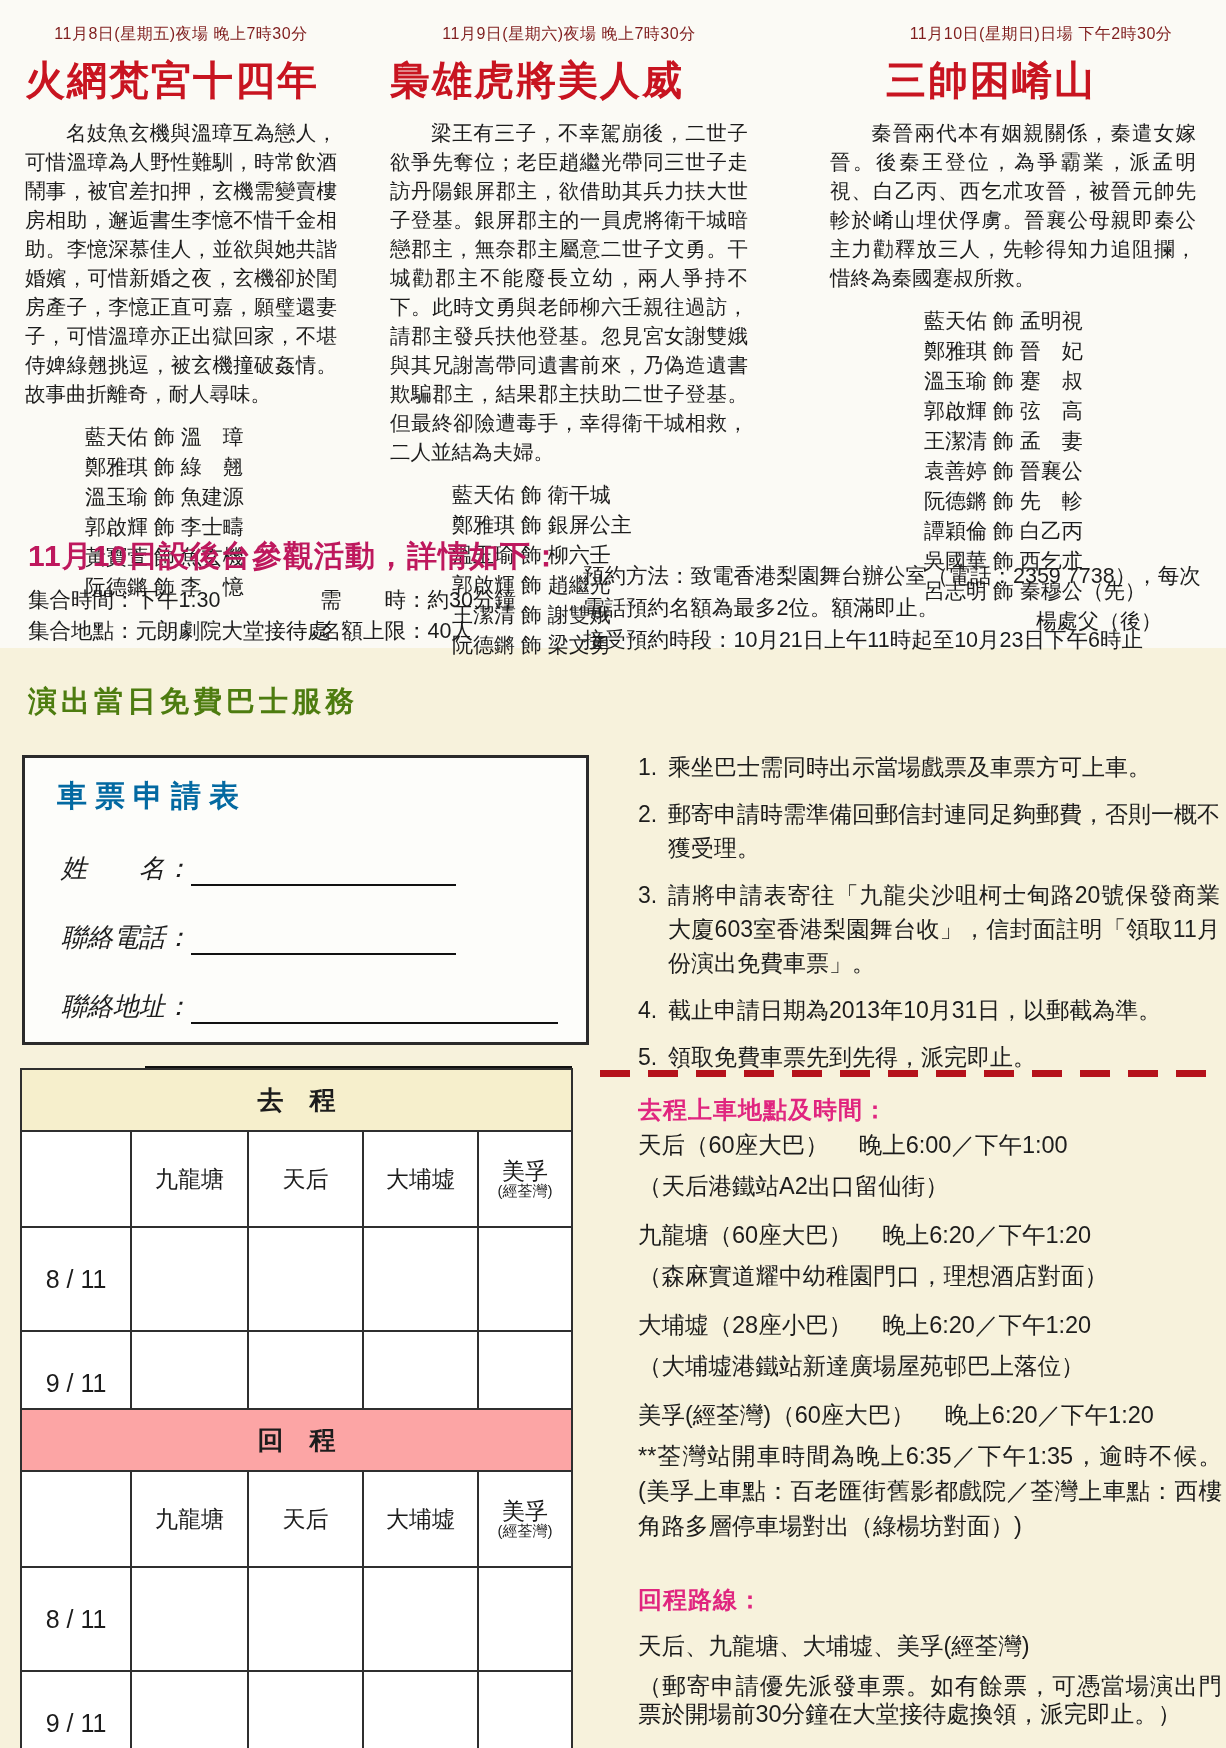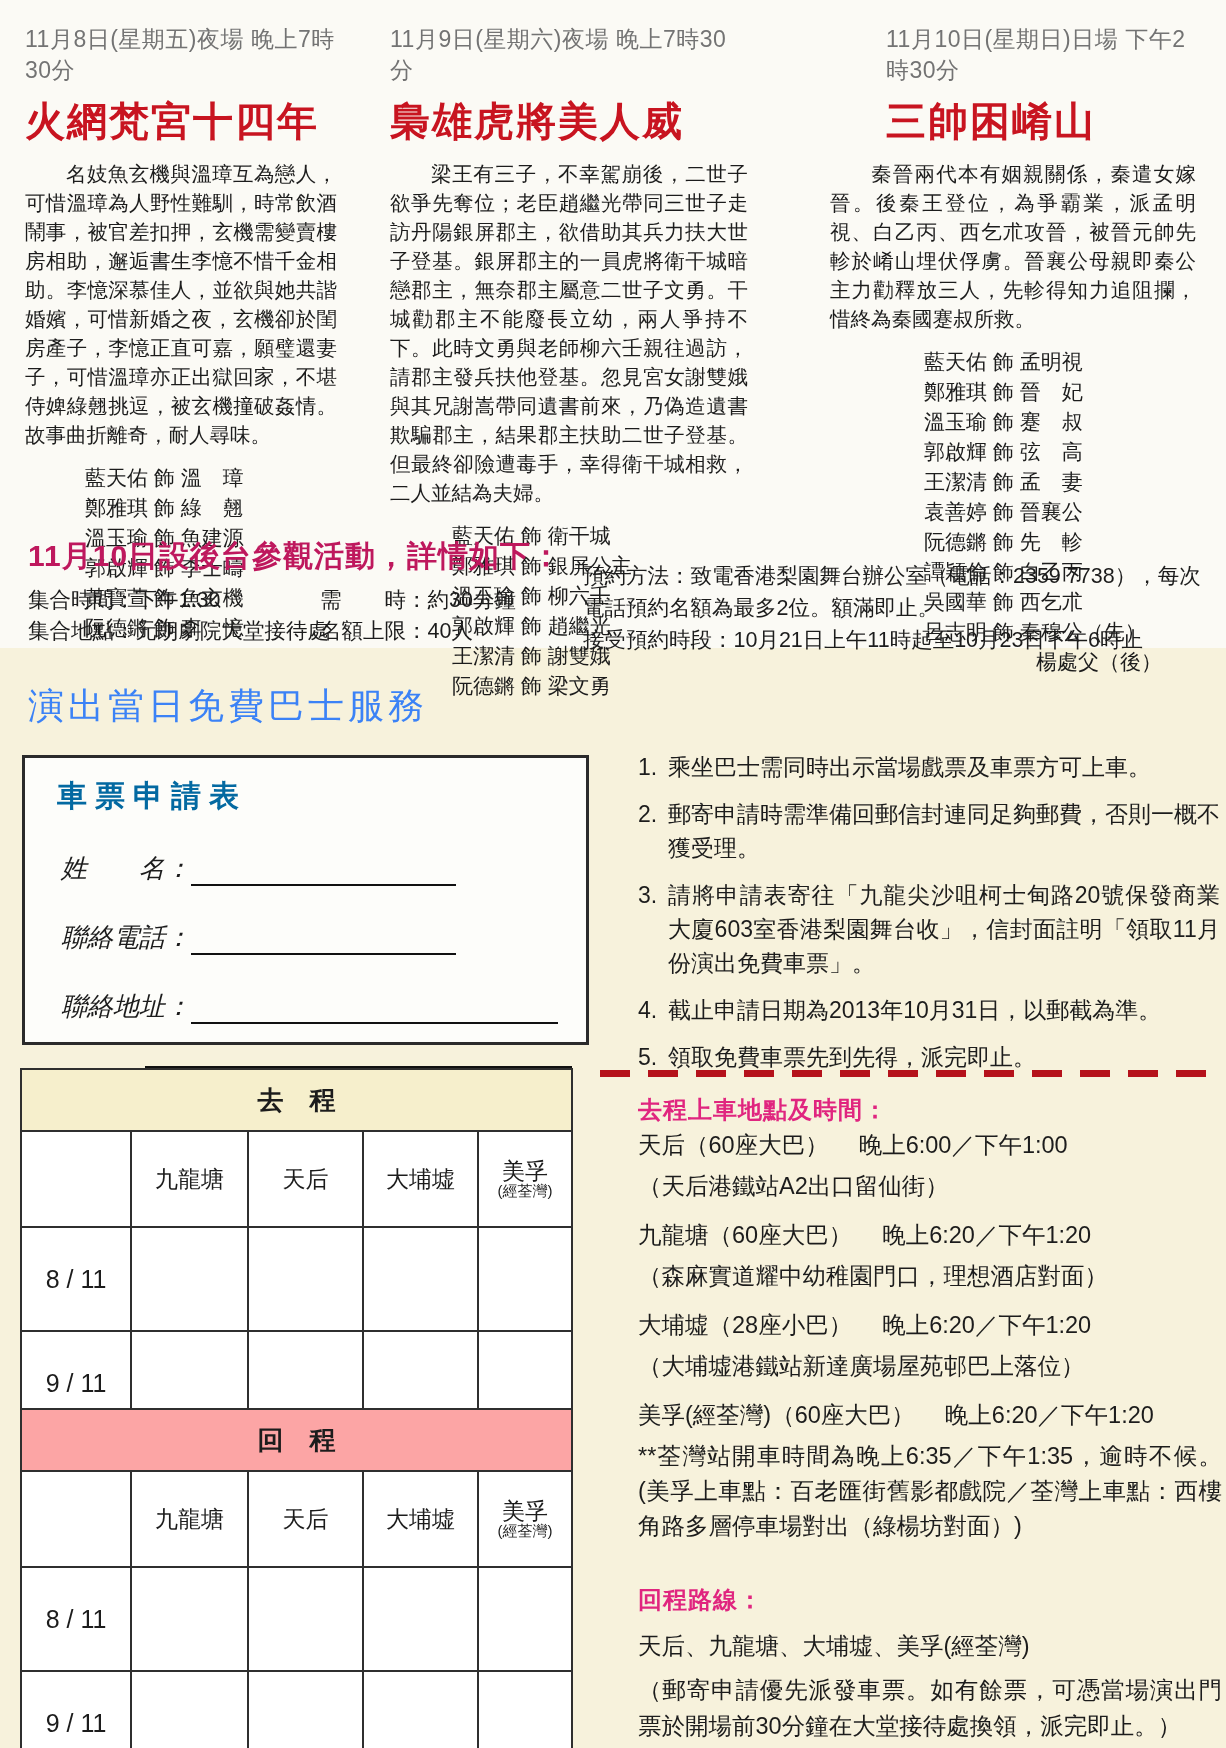--- a/index.html
+++ b/index.html
@@ -6,34 +6,34 @@
   body{
     width:1226px;height:1748px;position:relative;overflow:hidden;
     font-family:"Liberation Sans","DejaVu Sans",sans-serif;
     color:#1c1c1c;background:#fbfaf5;
   }
   .bg-bottom{position:absolute;left:0;top:648px;width:1226px;height:1100px;background:#f7f2dc;}
   .abs{position:absolute;}
 
   
   .show-col{position:absolute;top:24px;}
-  .date-line{font-size:23px;font-weight:500;color:#737373;letter-spacing:.5px;}
+  .date-line{font-size:16px;font-weight:500;color:#7f1d1d;letter-spacing:.5px;text-align:center;}
   .show-title{font-size:40px;font-weight:800;color:#c81420;letter-spacing:2px;margin:8px 0 10px;}
   .synopsis{font-size:20.5px;line-height:29px;text-align:justify;text-indent:2em;margin:0;}
   .cast{margin-top:14px;font-size:21px;}
   .cast div{line-height:30px;}
   .indent2{padding-left:112px;}
 
   
   .bs-heading{font-size:30px;font-weight:800;color:#be185d;letter-spacing:1px;}
   .bs-lines{font-size:21.5px;line-height:31px;}
   .booking{font-size:21.5px;line-height:32px;}
 
   
-  .bus-title{font-size:36px;font-weight:400;color:#3b82f6;letter-spacing:4px;}
+  .bus-title{font-size:29px;font-weight:700;color:#4d7c0f;letter-spacing:4px;}
   .form-box{position:absolute;left:22px;top:755px;width:567px;height:290px;
     background:#fdfdfa;border:3px solid #2b2b2b;box-sizing:border-box;}
   .form-title{font-size:30px;font-weight:800;color:#0369a1;letter-spacing:8px;margin:18px 15px 0 32px;}
   .field{display:flex;align-items:flex-end;margin:34px 28px 0 36px;font-size:26px;font-style:italic;}
   .field .flabel{white-space:nowrap;}
   .field .fline{flex:1;border-bottom:2px solid #111;height:30px;max-width:265px;}
   .field .fline-long{flex:1;border-bottom:2px solid #111;height:30px;}
   .addr-line2{margin:40px 14px 0 120px;border-bottom:2px solid #111;height:2px;}
 
   .notes{position:absolute;left:638px;top:750px;width:582px;font-size:23px;line-height:34px;}
@@ -43,21 +43,21 @@
 
   .dash-sep{position:absolute;left:600px;top:1070px;width:622px;height:7px;
     background:repeating-linear-gradient(90deg,#b5121b 0 30px,transparent 30px 48px);}
 
   .pink-heading{font-size:24px;font-weight:800;color:#e0257f;letter-spacing:1px;}
   .stops{position:absolute;left:638px;top:1128px;width:584px;font-size:23.5px;line-height:35px;}
   .stop{margin-bottom:14px;}
   .stop .sline{margin-bottom:6px;}
   .stop .snote{text-align:justify;}
   .return-route{font-size:23.5px;}
-  .return-note{font-size:23.5px;line-height:36px;text-align:justify;}
+  .return-note{font-size:23.5px;line-height:28px;text-align:justify;}
 
   
   .bus-table{border-collapse:collapse;table-layout:fixed;background:#fff;}
   .bus-table td{border:2px solid #2f2f2f;text-align:center;vertical-align:middle;padding:12px;}
   .bus-table .band td{height:36px;font-size:26px;font-weight:600;}
   .t-out .band td{background:#f6efcc;}
   .t-ret .band td{background:#fca5a5;}
   .bus-table .hdr td{height:70px;font-size:23px;}
   .bus-table .drow td{height:78px;font-size:25px;}
   .col4sub{font-size:15px;display:block;line-height:16px;}

